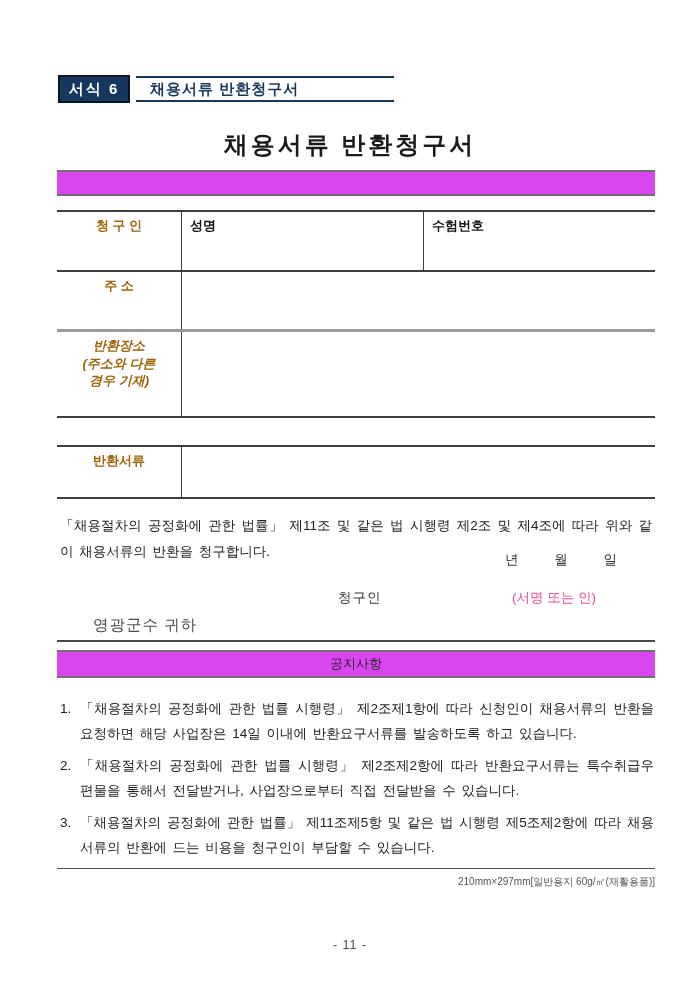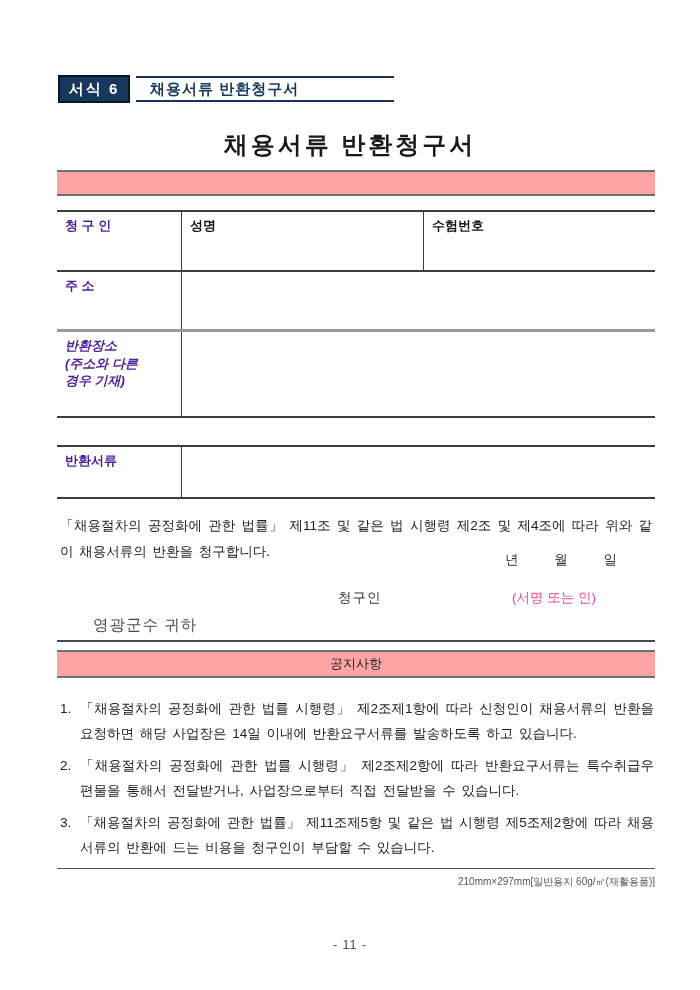--- a/index.html
+++ b/index.html
@@ -22,36 +22,36 @@
     padding-left:14px; letter-spacing:1px;
   }
   
   .title {
     position:absolute; left:0; top:129px; width:100%; margin:0;
     text-align:center; font-size:24px; font-weight:bold; color:#1a1a1a;
     letter-spacing:3px;
   }
   
   .gray-bar {
-    position:absolute; left:57px; width:598px; background:#fca5a5;
+    position:absolute; left:57px; width:598px; background:#d946ef;
     border-top:2px solid #6e6e6e; border-bottom:2px solid #6e6e6e;
   }
   .bar-top { top:170px; height:22px; }
   .bar-notice { top:650px; height:24px; text-align:center; font-size:13px;
     line-height:24px; color:#222; }
   
   table.form-table {
     position:absolute; left:57px; width:598px; border-collapse:collapse;
     table-layout:fixed; font-size:13px;
   }
   .t1 { top:210px; }
   .t2 { top:445px; }
   table.form-table td { vertical-align:top; padding:5px 8px; }
   td.lbl {
-    font-weight:bold; text-align:left; color:#4c1d95;
+    font-weight:bold; text-align:center; color:#a16207;
     border-right:1px solid #3d3d3d; white-space:pre-line; line-height:1.35;
   }
   .t1 tr.r1 td { border-top:2px solid #3d3d3d; border-bottom:2px solid #3d3d3d; height:48px; }
   .t1 tr.r2 td { border-bottom:3px solid #9a9a9a; height:47px; }
   .t1 tr.r3 td { border-bottom:2px solid #3d3d3d; height:74px;font-style:italic; }
   .t2 tr td    { border-top:2px solid #3d3d3d; border-bottom:2px solid #3d3d3d; height:40px; }
   td.fld { font-weight:bold; color:#111; }
   td.split { border-right:1px solid #3d3d3d; }
   
   .statement {

